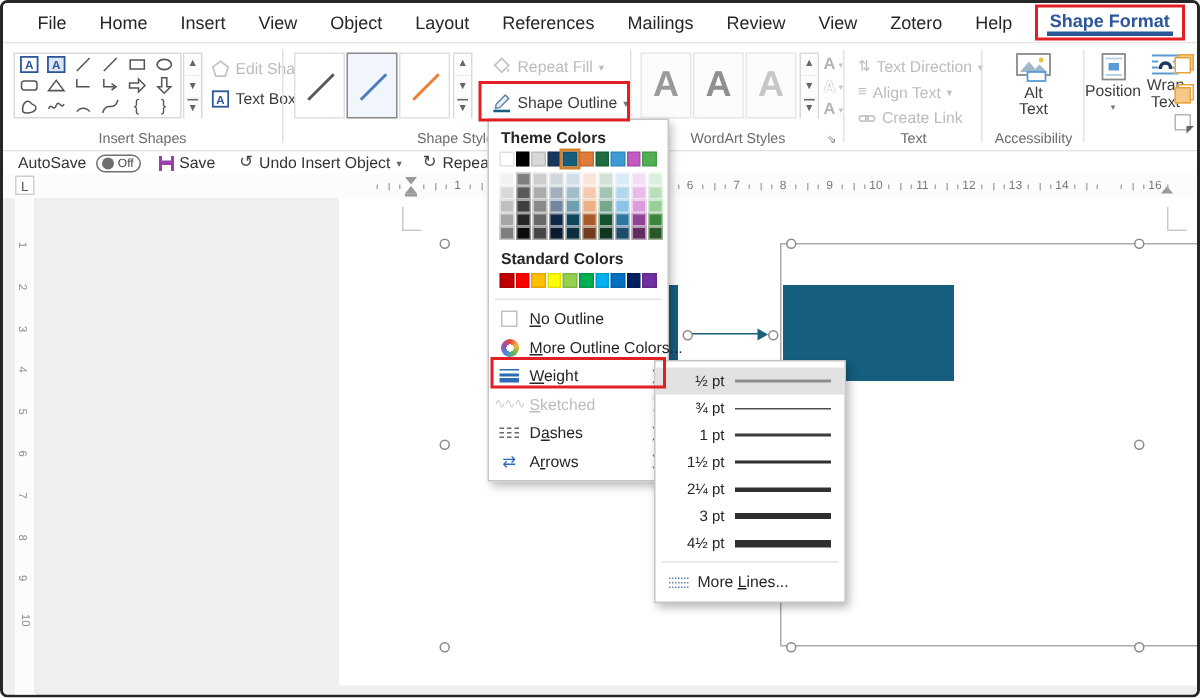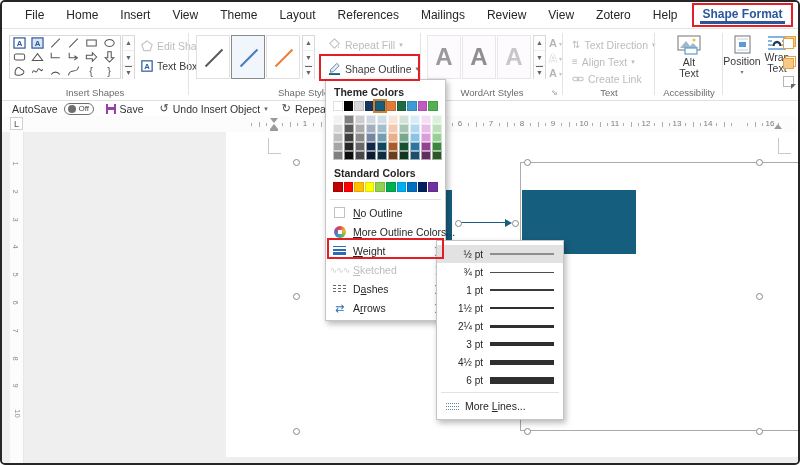--- a/index.html
+++ b/index.html
@@ -110,21 +110,21 @@
 </head>
 <body>
 
 <div id="app">
 
   <div id="menubar">
       <span class="mtab">File</span>
       <span class="mtab">Home</span>
       <span class="mtab">Insert</span>
       <span class="mtab">View</span>
-      <span class="mtab">Theme</span>
+      <span class="mtab">Object</span>
       <span class="mtab">Layout</span>
       <span class="mtab">References</span>
       <span class="mtab">Mailings</span>
       <span class="mtab">Review</span>
       <span class="mtab">View</span>
       <span class="mtab">Zotero</span>
       <span class="mtab">Help</span>
       <span class="mtab active">Shape Format</span>
     </div>
 
@@ -687,24 +687,20 @@
           <span class="wline" style="border-top-width: 3px; border-top-color: rgb(47, 47, 47);"></span>
         </div>
         <div class="w-row">
           <span class="wl">3 pt</span>
           <span class="wline" style="border-top-width: 4px; border-top-color: rgb(47, 47, 47);"></span>
         </div>
         <div class="w-row">
           <span class="wl">4½ pt</span>
           <span class="wline" style="border-top-width: 5px; border-top-color: rgb(47, 47, 47);"></span>
         </div>
-        <div class="w-row">
-          <span class="wl">6 pt</span>
-          <span class="wline" style="border-top-width: 7px; border-top-color: rgb(47, 47, 47);"></span>
-        </div>
       </div>
     <div class="dd-sep"></div>
     <div class="w-more">
       <span class="morelines-ic">
           <div></div>
           <div></div>
           <div></div>
         </span>
       <span id="more-lines-label">More <u>L</u>ines...</span>
     </div>

